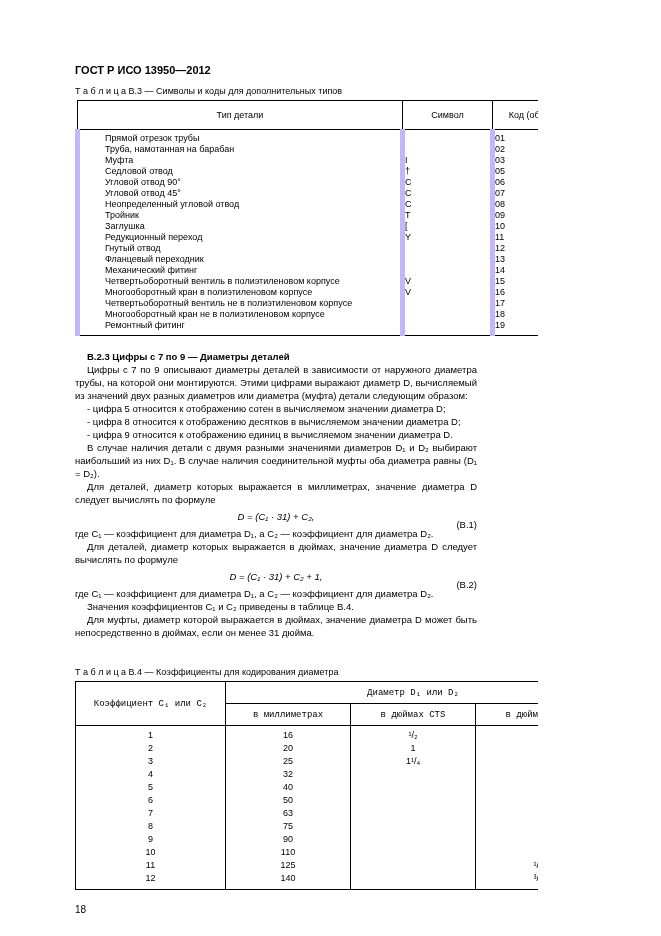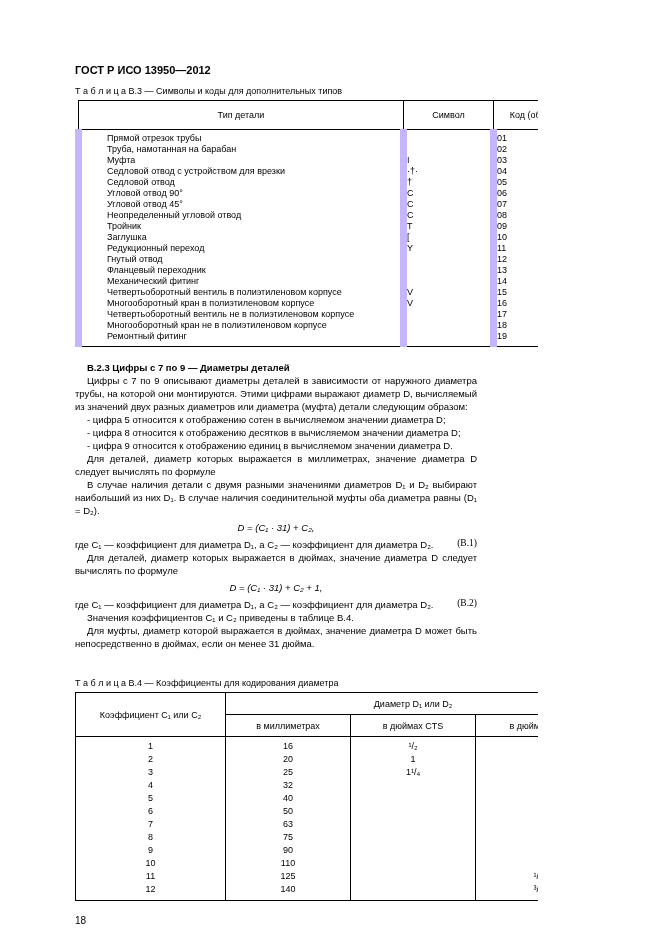--- a/index.html
+++ b/index.html
@@ -11,36 +11,36 @@
   }
   p { margin: 0; }
   .doc-header { font-size: 11px; font-weight: bold; line-height: 13px; }
   .table-caption { font-size: 9px; line-height: 11px; margin-top: 9px; }
 
   table { border-collapse: collapse; width: 525px; table-layout: fixed; border: 1px solid #000; }
   th { font-weight: normal; }
 
   .tb3 { margin-top: 3px; font-size: 9px; border-radius: 10px; }
   .tb3 thead th { border: 1px solid #000; height: 28px; text-align: center; vertical-align: middle; padding: 0 3px; }
-  .tb3 tbody td { border-left: 7px solid #c4b5fd; border-right: 1px solid #000; height: 11px; line-height: 11px; padding: 0; vertical-align: middle; overflow: hidden; white-space: nowrap; }
+  .tb3 tbody td { border-left: 5px solid #c4b5fd; border-right: 1px solid #000; height: 11px; line-height: 11px; padding: 0; vertical-align: middle; overflow: hidden; white-space: nowrap; }
   .tb3 tbody tr:first-child td { padding-top: 3px; }
   .tb3 tbody tr:last-child td { padding-bottom: 4px; }
   .tb3 td.c-type { padding-left: 25px; text-align: left; }
   .tb3 td.c-sym, .tb3 td.c-code { text-align: left; }
 
   .text { font-size: 9.5px; line-height: 13px; }
   .sec-title { font-weight: bold; text-indent: 12px; margin-top: 14px; }
   .para { text-indent: 12px; text-align: justify; }
   .bullet { text-indent: 12px; }
   .noindent { text-indent: 0; text-align: justify; }
   .formula { position: relative; text-align: center; margin: 4px 0; font-style: italic; }
-  .formula .flabel { position: absolute; right: 0; top: 16px; font-style: normal; font-family: Liberation Serif, serif; }
+  .formula .flabel { position: absolute; right: 0; top: 8px; font-style: normal; }
 
   .tb4 { margin-top: 3px; font-size: 9px; }
-  .tb4 thead th { border: 1px solid #000; text-align: center; vertical-align: middle; height: 21px; padding: 0 4px; }
+  .tb4 thead th { border: 1px solid #000; text-align: center; vertical-align: middle; height: 21px; padding: 0 4px; font-family: Liberation Mono, monospace; }
   .tb4 tbody td { border-left: 1px solid #000; border-right: 1px solid #000; height: 13px; line-height: 13px; padding: 0; text-align: center; vertical-align: middle; white-space: nowrap; }
   .tb4 tbody tr:first-child td { padding-top: 3px; }
   .tb4 tbody tr:last-child td { padding-bottom: 4px; }
 
   .page-number { font-size: 10px; line-height: 13px; margin-top: 13px; }
 </style>
 </head>
 <body>
 
 <div class="page">
@@ -72,25 +72,20 @@
           <td class="c-type">Труба, намотанная на барабан</td>
           <td class="c-sym"></td>
           <td class="c-code">02</td>
         </tr>
         <tr>
           <td class="c-type">Муфта</td>
           <td class="c-sym">I</td>
           <td class="c-code">03</td>
         </tr>
         <tr>
-          <td class="c-type">Седловой отвод с устройством для врезки</td>
-          <td class="c-sym">·†·</td>
-          <td class="c-code">04</td>
-        </tr>
-        <tr>
           <td class="c-type">Седловой отвод</td>
           <td class="c-sym">†</td>
           <td class="c-code">05</td>
         </tr>
         <tr>
           <td class="c-type">Угловой отвод 90°</td>
           <td class="c-sym">C</td>
           <td class="c-code">06</td>
         </tr>
         <tr>
@@ -160,22 +155,22 @@
         </tr>
       </tbody>
   </table>
 
   <div class="text">
     <div class="sec-title">В.2.3 Цифры с 7 по 9 — Диаметры деталей</div>
     <p class="para">Цифры с 7 по 9 описывают диаметры деталей в зависимости от наружного диаметра трубы, на которой они монтируются. Этими цифрами выражают диаметр D, вычисляемый из значений двух разных диаметров или диаметра (муфта) детали следующим образом:</p>
     <div class="bullet">- цифра 5 относится к отображению сотен в вычисляемом значении диаметра D;</div>
     <div class="bullet">- цифра 8 относится к отображению десятков в вычисляемом значении диаметра D;</div>
     <div class="bullet">- цифра 9 относится к отображению единиц в вычисляемом значении диаметра D.</div>
+    <p class="para">В случае наличия детали с двумя разными значениями диаметров D₁ и D₂ выбирают наибольший из них D₁. В случае наличия соединительной муфты оба диаметра равны (D₁ = D₂).</p>
     <p class="para">Для деталей, диаметр которых выражается в миллиметрах, значение диаметра D следует вычислять по формуле</p>
-    <p class="para">В случае наличия детали с двумя разными значениями диаметров D₁ и D₂ выбирают наибольший из них D₁. В случае наличия соединительной муфты оба диаметра равны (D₁ = D₂).</p>
     <div class="formula">
       <span>D = (C₁ · 31) + C₂,</span>
       <span class="flabel">(В.1)</span>
     </div>
     <p class="noindent">где C₁ — коэффициент для диаметра D₁, а C₂ — коэффициент для диаметра D₂.</p>
     <p class="para">Для деталей, диаметр которых выражается в дюймах, значение диаметра D следует вычислять по формуле</p>
     <div class="formula">
       <span>D = (C₁ · 31) + C₂ + 1,</span>
       <span class="flabel">(В.2)</span>
     </div>

